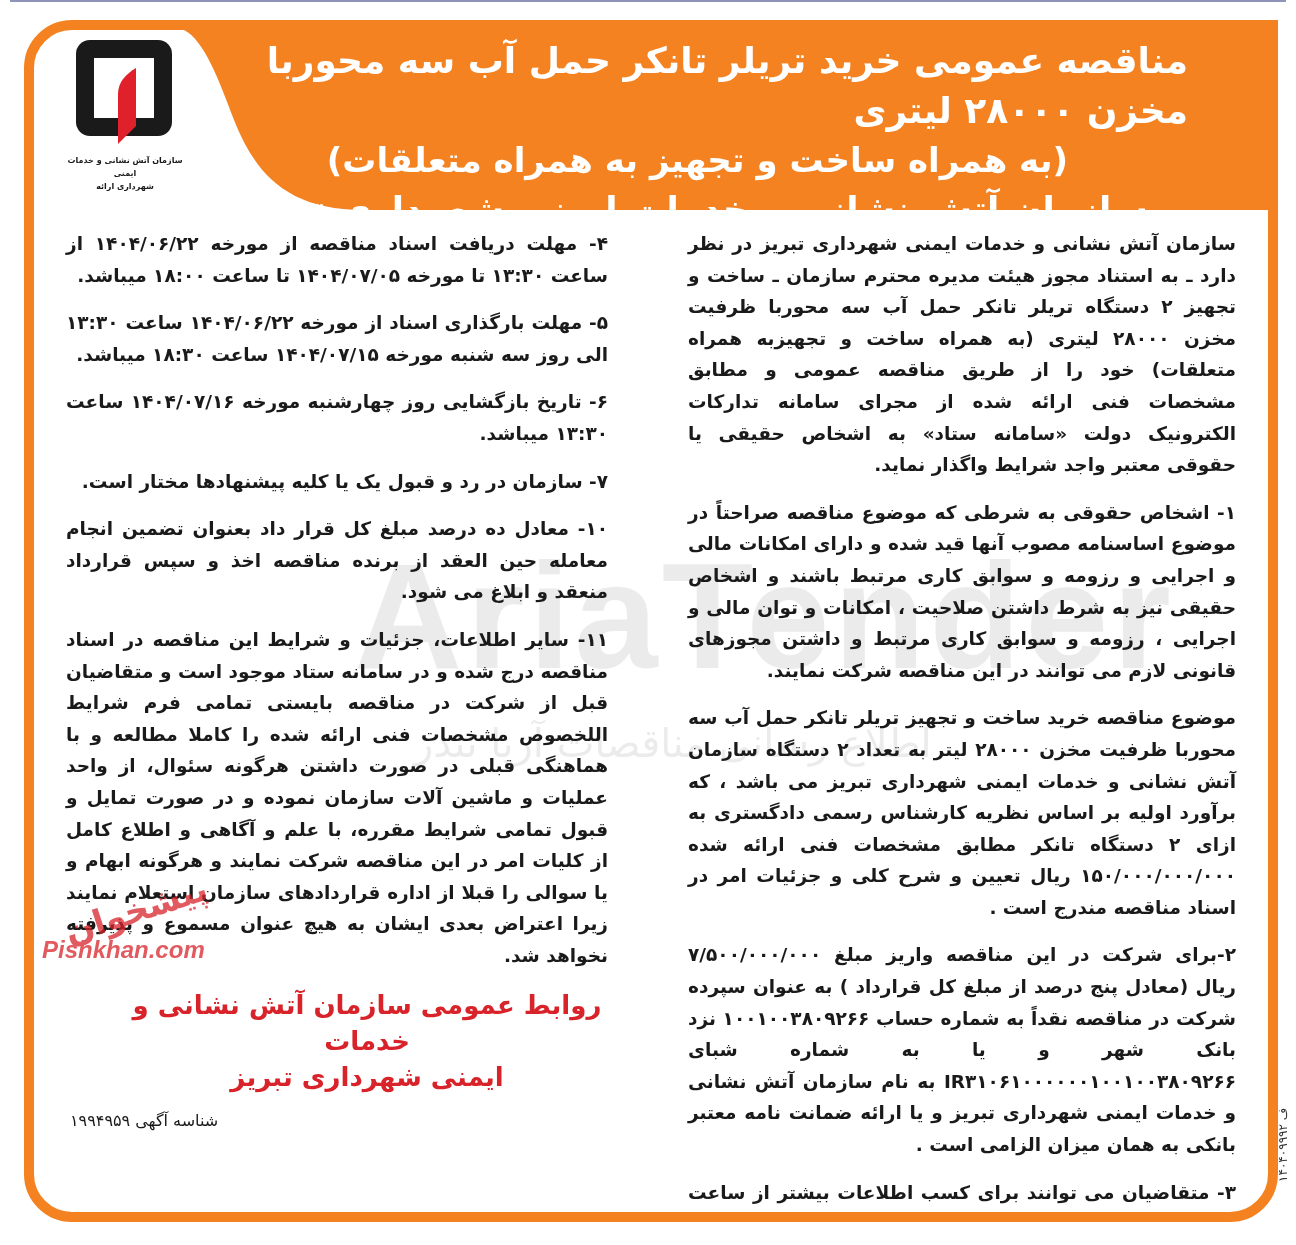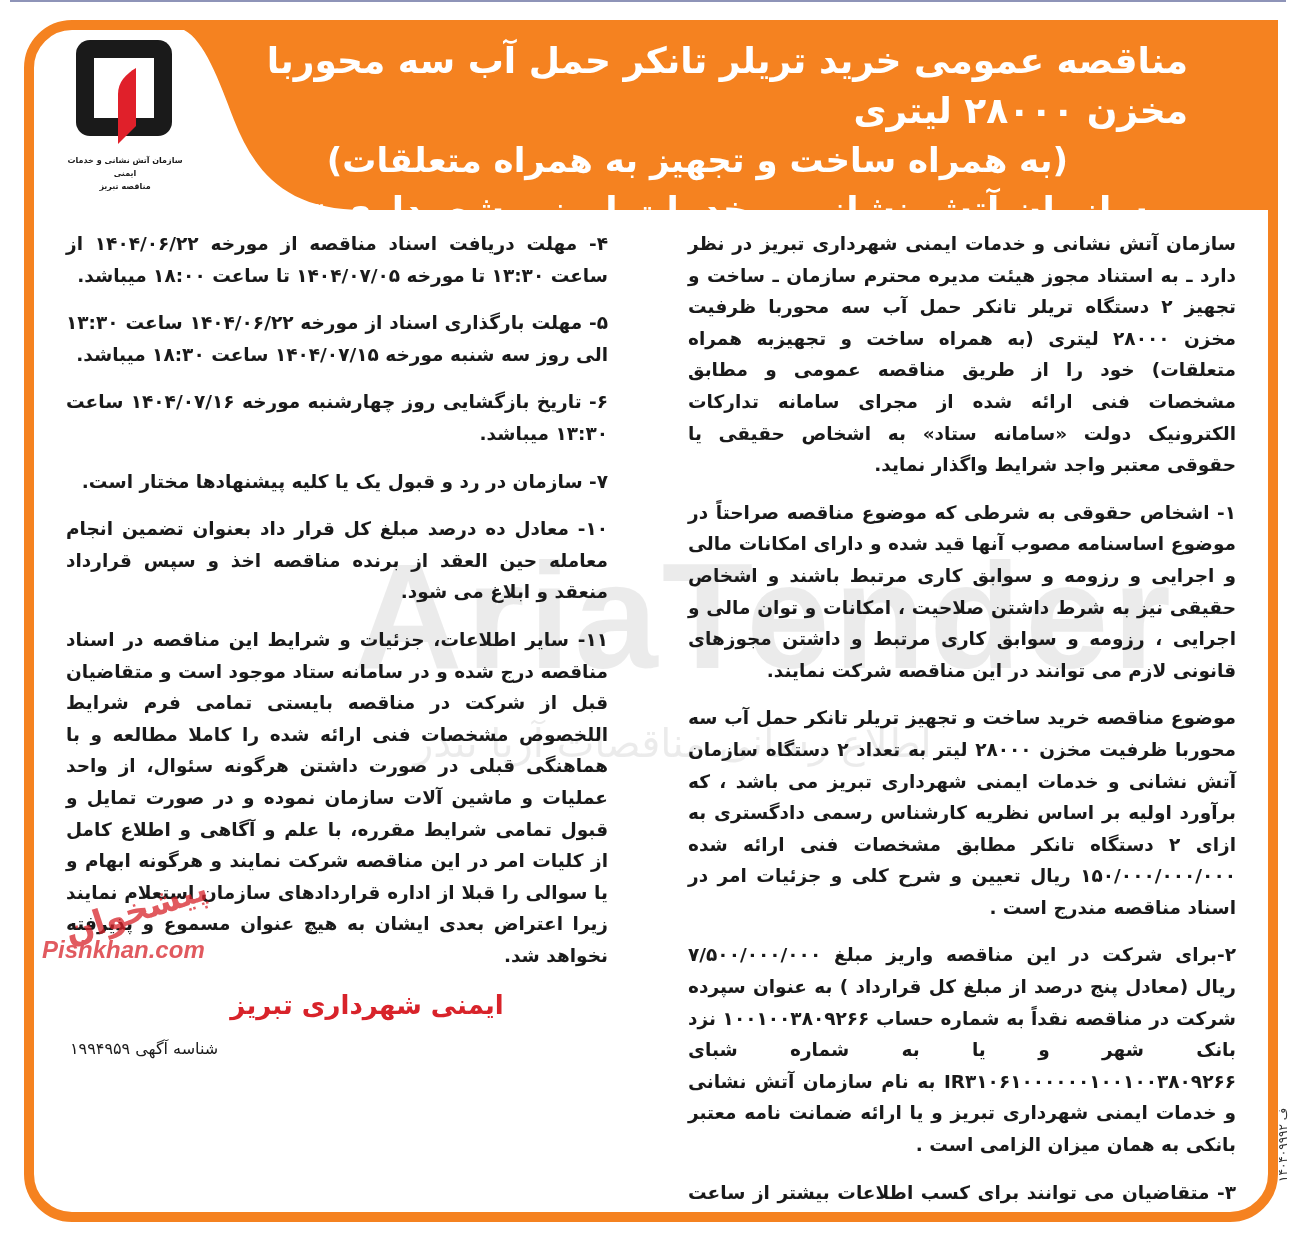--- a/index.html
+++ b/index.html
@@ -227,21 +227,21 @@
     <div class="logo">
       <div class="logo-mark">
         <svg width="102" height="108" viewBox="0 0 102 108">
           <rect x="2" y="2" width="96" height="96" rx="14" ry="14" fill="#1a1a1a"></rect>
           <rect x="20" y="20" width="60" height="60" fill="#ffffff"></rect>
           <path d="M 62 30 L 62 88 L 44 106 L 44 56 C 44 44, 52 36, 62 30 Z" fill="#e0202a"></path>
         </svg>
       </div>
       <div class="logo-caption">
         <div>سازمان آتش نشانی و خدمات ایمنی</div>
-        <div>مناقصه تبریز</div>
+        <div>شهرداری ارائه</div>
       </div>
     </div>
 
     <div class="header-titles">
       <div class="t1">مناقصه عمومی خرید تریلر تانکر حمل آب سه محوربا مخزن ۲۸۰۰۰ لیتری</div>
       <div class="t2">(به همراه ساخت و تجهیز به همراه متعلقات)</div>
       <div class="t3">سازمان آتش نشانی و خدمات ایمنی شهرداری تبریز</div>
     </div>
   </div>
 
@@ -259,20 +259,21 @@
 
     <div class="col col-left">
       <p>۴- مهلت دریافت اسناد مناقصه از مورخه ۱۴۰۴/۰۶/۲۲ از ساعت ۱۳:۳۰ تا مورخه ۱۴۰۴/۰۷/۰۵ تا ساعت ۱۸:۰۰ میباشد.</p>
       <p>۵- مهلت بارگذاری اسناد از مورخه ۱۴۰۴/۰۶/۲۲ ساعت ۱۳:۳۰ الی روز سه شنبه مورخه ۱۴۰۴/۰۷/۱۵ ساعت ۱۸:۳۰ میباشد.</p>
       <p>۶- تاریخ بازگشایی روز چهارشنبه مورخه ۱۴۰۴/۰۷/۱۶ ساعت ۱۳:۳۰ میباشد.</p>
       <p>۷- سازمان در رد و قبول یک یا کلیه پیشنهادها مختار است.</p>
       <p>۱۰- معادل ده درصد مبلغ کل قرار داد بعنوان تضمین انجام معامله حین العقد از برنده مناقصه اخذ و سپس قرارداد منعقد و ابلاغ می شود.</p>
       <p>۱۱- سایر اطلاعات، جزئیات و شرایط این مناقصه در اسناد مناقصه درج شده و در سامانه ستاد موجود است و متقاضیان قبل از شرکت در مناقصه بایستی تمامی فرم شرایط اللخصوص مشخصات فنی ارائه شده را کاملا مطالعه و با هماهنگی قبلی در صورت داشتن هرگونه سئوال، از واحد عملیات و ماشین آلات سازمان نموده و در صورت تمایل و قبول تمامی شرایط مقرره، با علم و آگاهی و اطلاع کامل از کلیات امر در این مناقصه شرکت نمایند و هرگونه ابهام و یا سوالی را قبلا از اداره قراردادهای سازمان استعلام نمایند زیرا اعتراض بعدی ایشان به هیچ عنوان مسموع و پذیرفته نخواهد شد.</p>
 
       <div class="signature">
+        <div>روابط عمومی سازمان آتش نشانی و خدمات</div>
         <div>ایمنی شهرداری تبریز</div>
       </div>
 
       <div class="ad-id">
         <span>شناسه آگهی</span>
         <span>۱۹۹۴۹۵۹</span>
       </div>
     </div>
   </div>
 

